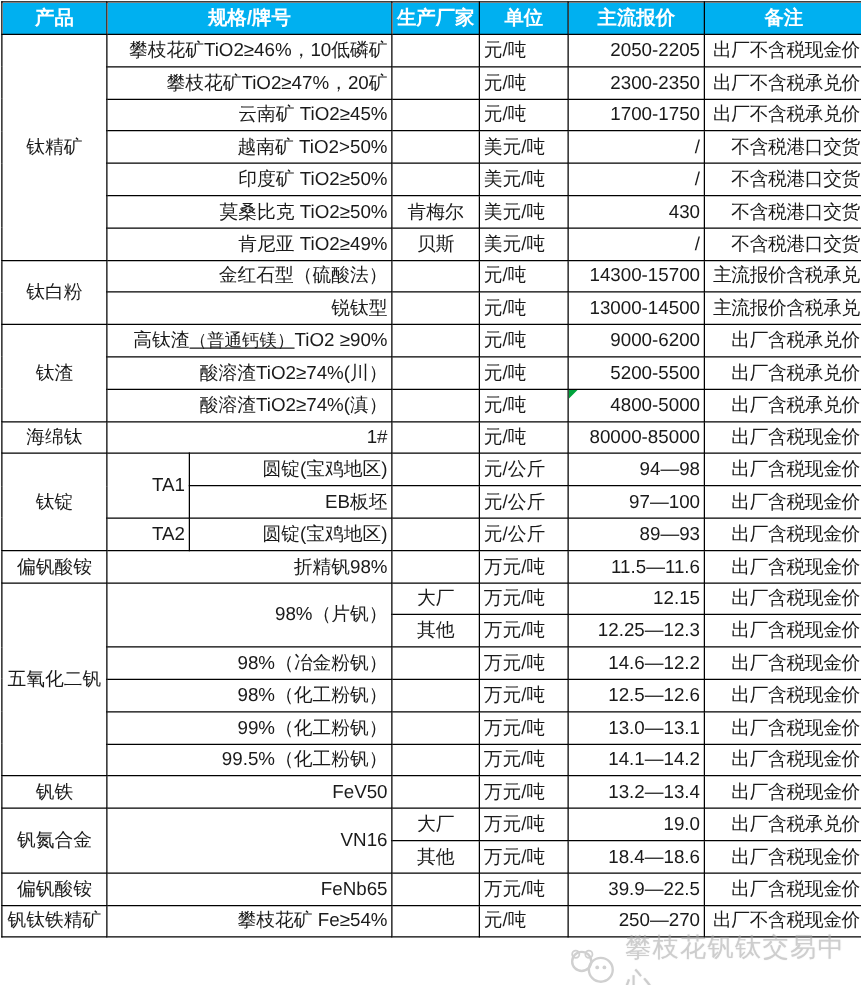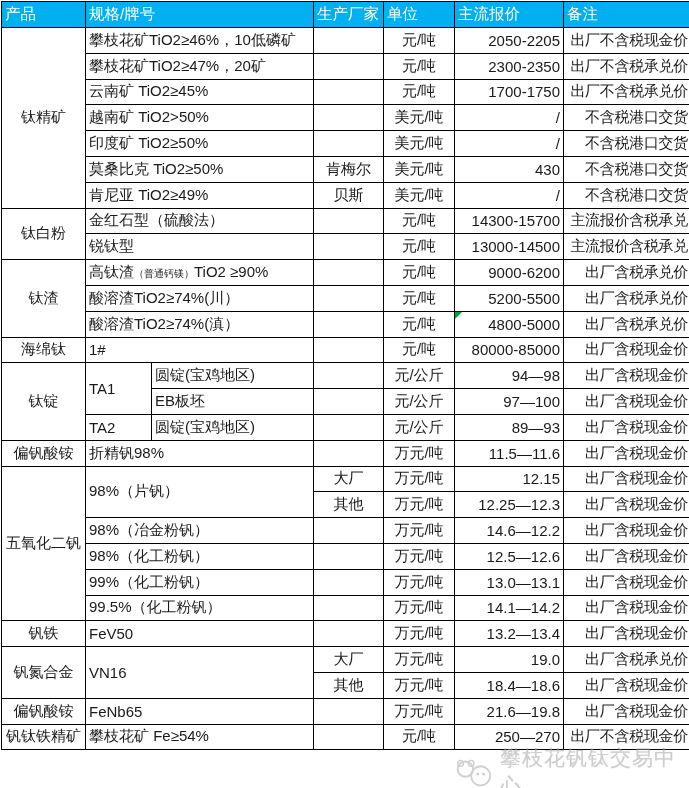--- a/index.html
+++ b/index.html
@@ -20,32 +20,32 @@
     font-size: 15px;
     color: #1a1a1a;
     overflow: hidden;
     white-space: nowrap;
     vertical-align: middle;
     box-sizing: border-box;
   }
   .price-table th.hdr {
     background: #00B0F0;
     color: #ffffff;
-    font-weight: 400;
+    font-weight: 700;
     font-size: 15.5px;
-    text-align: left;
+    text-align: center;
     height: 26px;
   }
   td.product { text-align: center; margin-left: 45px; }
-  td.spec    { text-align: left;  }
+  td.spec    { text-align: right;  }
   td.maker   { text-align: center; }
-  td.unit    { text-align: center; }
+  td.unit    { text-align: left; }
   td.price   { text-align: right; position: relative; }
   td.note    { text-align: right; padding: 0 2px; letter-spacing: -0.3px; }
-  td .small  { font-size: 10px; }
+  td .small  { font-size: 14px; text-decoration: underline; }
   .marker {
     position: absolute; top: 0; left: 0;
     width: 0; height: 0;
     border-top: 7px solid #00A33C;
     border-right: 7px solid transparent;
   }
   .watermark {
     position: absolute;
     left: 452px; top: 744px;
     display: flex; align-items: center;
@@ -271,21 +271,21 @@
         <td class="maker">其他</td>
         <td class="unit">万元/吨</td>
         <td class="price">18.4—18.6</td>
         <td class="note">出厂含税现金价</td>
       </tr>
       <tr>
         <td class="product">偏钒酸铵</td>
         <td class="spec" colspan="2">FeNb65</td>
         <td class="maker"></td>
         <td class="unit">万元/吨</td>
-        <td class="price">21.6—19.8</td>
+        <td class="price">39.9—22.5</td>
         <td class="note">出厂含税现金价</td>
       </tr>
       <tr>
         <td class="product">钒钛铁精矿</td>
         <td class="spec" colspan="2">攀枝花矿 Fe≥54%</td>
         <td class="maker"></td>
         <td class="unit">元/吨</td>
         <td class="price">250—270</td>
         <td class="note">出厂不含税现金价</td>
       </tr>

